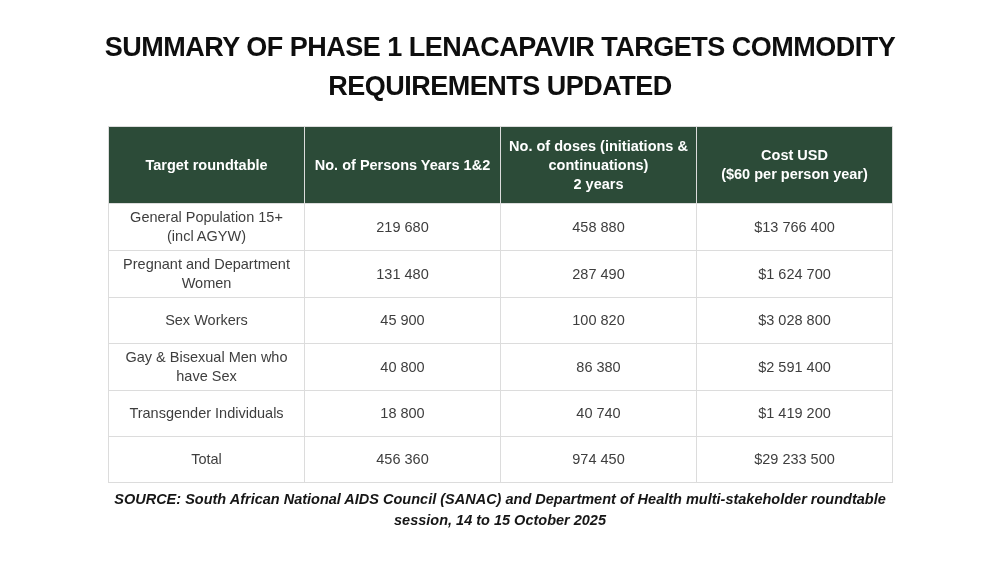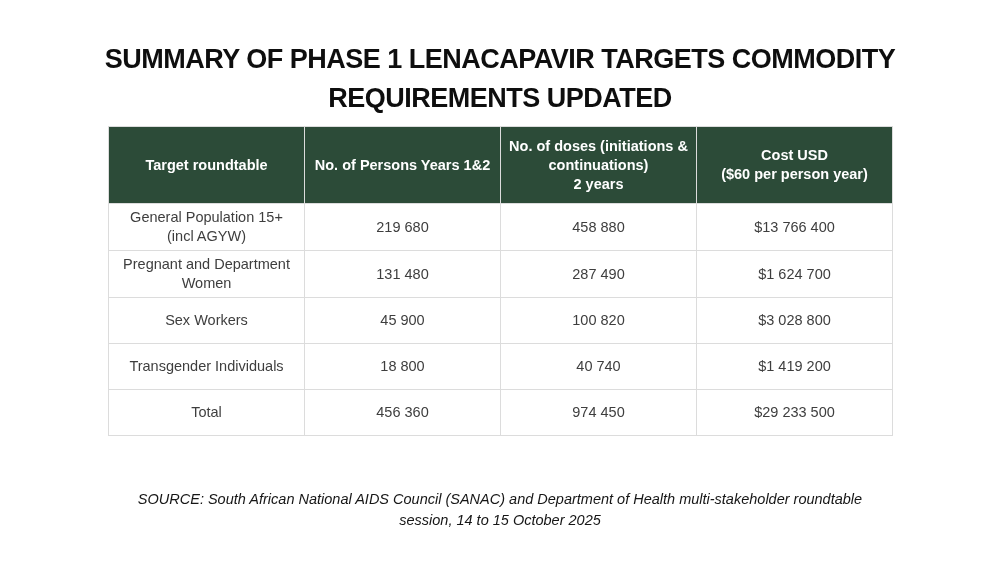--- a/index.html
+++ b/index.html
@@ -12,21 +12,21 @@
     overflow: hidden;
   }
   .slide {
     position: relative;
     width: 1000px;
     height: 563px;
     background: #ffffff;
   }
   .title-block {
     position: absolute;
-    top: 40px;
+    top: 28px;
     left: 0;
     width: 1000px;
     text-align: center;
     color: #0e0e0e;
     font-weight: bold;
     font-size: 27px;
     line-height: 39px;
     letter-spacing: -0.5px;
     white-space: nowrap;
   }
@@ -62,21 +62,21 @@
     padding: 4px 12px;
     background: #ffffff;
   }
   .source-block {
     position: absolute;
     top: 489px;
     left: 0;
     width: 1000px;
     text-align: center;
     font-style: italic;
-    font-weight: normal;
+    font-weight: bold;
     font-size: 14.5px;
     line-height: 21px;
     color: #161616;
   }
 </style>
 </head>
 <body>
 
 <div class="slide">
 
@@ -110,20 +110,26 @@
         <td>287 490</td>
         <td>$1 624 700</td>
       </tr>
       <tr>
         <td>Sex Workers</td>
         <td>45 900</td>
         <td>100 820</td>
         <td>$3 028 800</td>
       </tr>
       <tr>
+        <td>Gay &amp; Bisexual Men who have Sex</td>
+        <td>40 800</td>
+        <td>86 380</td>
+        <td>$2 591 400</td>
+      </tr>
+      <tr>
         <td>Transgender Individuals</td>
         <td>18 800</td>
         <td>40 740</td>
         <td>$1 419 200</td>
       </tr>
       <tr>
         <td>Total</td>
         <td>456 360</td>
         <td>974 450</td>
         <td>$29 233 500</td>

